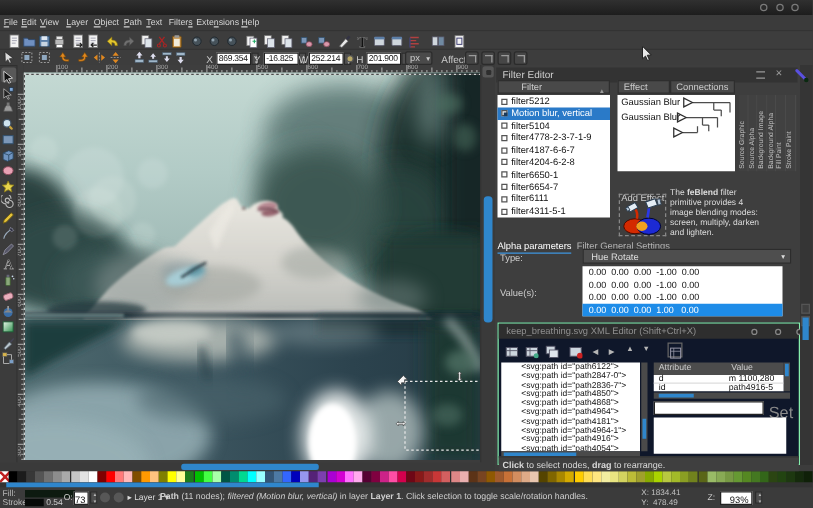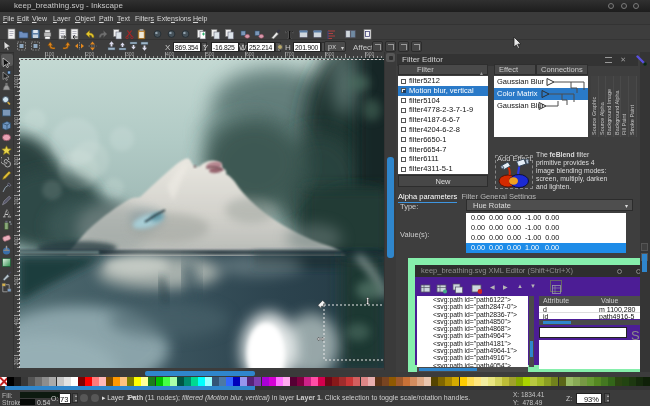--- a/index.html
+++ b/index.html
@@ -99,22 +99,22 @@
 #tabs .act {color:#fff;border-bottom:1.5px solid #3e95e0;padding-bottom:0.5px}
 #typerow {position:absolute;left:4px;top:150px;font-size:7.5px;color:#ccc}
 #typedd {position:absolute;left:70px;top:147px;width:167px;height:12px;background:#4e4e4e;
  border:1px solid #2c2c2c;color:#ddd;font-size:7.5px;line-height:11px;padding-left:6px}
 #typedd i {font-style:normal;position:absolute;right:4px;top:1px;font-size:6px}
 #valuelbl {position:absolute;left:4px;top:178px;font-size:7.5px;color:#ccc}
 #matrix {position:absolute;left:70px;top:161px;width:160px;height:40px;background:#fff;
  color:#111;font-size:7.2px}
 #matrix > div {height:10px;line-height:10px;padding-left:5px;white-space:nowrap}
 #matrix > div.msel {background:#1e8ce8;color:#fff}
-#xmlwin {position:absolute;left:12px;top:206px;width:242px;height:114px;background:#4c1d95;
- border:7px solid #86efac}
+#xmlwin {position:absolute;left:2px;top:206px;width:242px;height:114px;background:#0f172a;
+ border:1px solid #86efac}
 #xmltitle {position:absolute;left:0;top:0;width:240px;height:12px;background:#2e2e2e;
  color:#8f8f8f;font-size:7.5px;line-height:12px;padding-left:6px}
 #xmltitle .wbtn {top:3.5px;width:5px;height:5px;border-color:#888}
 #xmltoolbar {position:absolute;left:0;top:12px;width:240px;height:18px}
 .xbtn {position:absolute;top:3px;width:12px;height:12px}
 .xarrow {position:absolute;top:6px;font-size:6px;color:#b5b5b5}
 #xtree {position:absolute;left:2px;top:31px;width:111px;height:71px;background:#fff;
  color:#111;font-size:6.8px}
 #xtree > div {height:7.3px;line-height:7.4px;padding-left:16px;white-space:nowrap}
 #xtreehs {position:absolute;left:2px;top:102px;width:111px;height:5px;background:#4a4a4a}
@@ -133,21 +133,20 @@
 #setbtn {position:absolute;left:216px;top:63px;color:#8a8a8a;font-size:13px}
 #attrtxt {position:absolute;left:124px;top:75px;width:106px;height:29px;background:#fff}
 #xmlstatus {position:absolute;left:0;top:106px;width:240px;height:12px;background:#3f3f3f;
  color:#d8d8d8;font-size:7.2px;line-height:12px;padding-left:3px;border-top:1px solid #333}
 #dockstrip {position:absolute;left:244px;top:0;width:10px;height:320px;background:#353535}
 #dockstrip .th {position:absolute;left:2px;top:202px;width:5px;height:18px;background:#2f86cc}
 .cursor {position:absolute;z-index:50}
 </style></head>
 <body>
 <div id="titlebar">
-    <span>keep_breathing.svg - Inkscape</span>
 <i class="wbtn" style="left:608px"></i>
     <i class="wbtn" style="left:621px"></i>
     <i class="wbtn" style="left:633px"></i>
 </div>
 <div id="menubar">
 <span style="left:3px"><em>F</em>ile</span>
 <span style="left:17px"><em>E</em>dit</span>
 <span style="left:32px"><em>V</em>iew</span>
 <span style="left:53px"><em>L</em>ayer</span>
 <span style="left:75px"><em>O</em>bject</span>
@@ -880,24 +879,22 @@
       <div class="sel"><span class="cb c"></span>Motion blur, vertical</div>
       <div><span class="cb"></span>filter5104</div>
       <div><span class="cb"></span>filter4778-2-3-7-1-9</div>
       <div><span class="cb"></span>filter4187-6-6-7</div>
       <div><span class="cb"></span>filter4204-6-2-8</div>
       <div><span class="cb"></span>filter6650-1</div>
       <div><span class="cb"></span>filter6654-7</div>
       <div><span class="cb"></span>filter6111</div>
       <div><span class="cb"></span>filter4311-5-1</div>
     </div>
- <div id="newbtn">New</div>
  <div id="elist">
    <div>Gaussian Blur</div>
-   <div class="sel">Color Matrix</div>
    <div>Gaussian Blur</div>
  </div>
  <svg class="abs" style="left:98px;top:24px" width="94" height="61">
   <g stroke="#4d4d4d" fill="none" stroke-width="1">
    <path d="M60 6 H90 M90 6 V14 M77 6 V12 M77 12 H83 M83 12 V17"></path>
    <path d="M55 18 H80 M80 18 V26 M68 18 V24 M68 24 H73 M73 24 V29"></path>
    <path d="M52 30 H64 M64 30 V25"></path>
   </g>
   <g fill="none" stroke="#2e2e2e" stroke-width="1">
    <path d="M60 6 l-7 -3.5 v7 z"></path>
@@ -1002,20 +999,21 @@
   </div>
   <div id="attrvs">
         <i></i>
       </div>
   <div id="attrhs">
         <i></i>
       </div>
   <div id="attrin"></div>
       <span id="setbtn">Set</span>
   <div id="attrtxt"></div>
+  <div id="xmlstatus"><b>Click</b> to select nodes, <b>drag</b> to rearrange.</div>
  </div>
  <div id="dockstrip">
       <span style="position:absolute;left:1px;top:191px;width:7px;height:8px;border:1px solid #555;background:#3f3f3f"></span>
       <span style="position:absolute;left:1px;top:201px;width:7px;height:8px;border:1px solid #555;background:#3f3f3f"></span>
       <div class="th"></div>
     </div>
 </div>
 <svg class="cursor" style="left:513px;top:37px" width="10" height="12" viewBox="0 0 10 12">
 <path d="M1 0 L8 7 L4.8 7.2 L6.5 10.7 L5 11.4 L3.4 7.9 L1 10 Z" fill="#e8e8e8" stroke="#222" stroke-width="0.8"></path>
 </svg>

